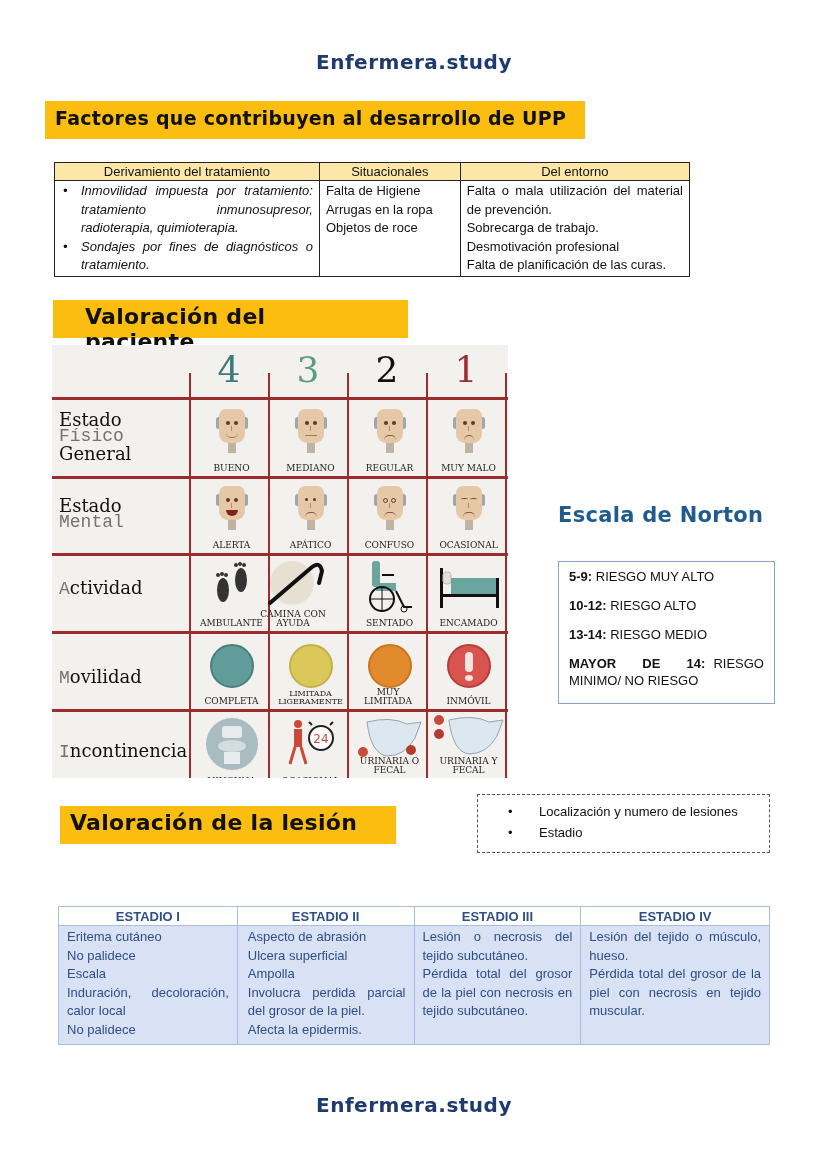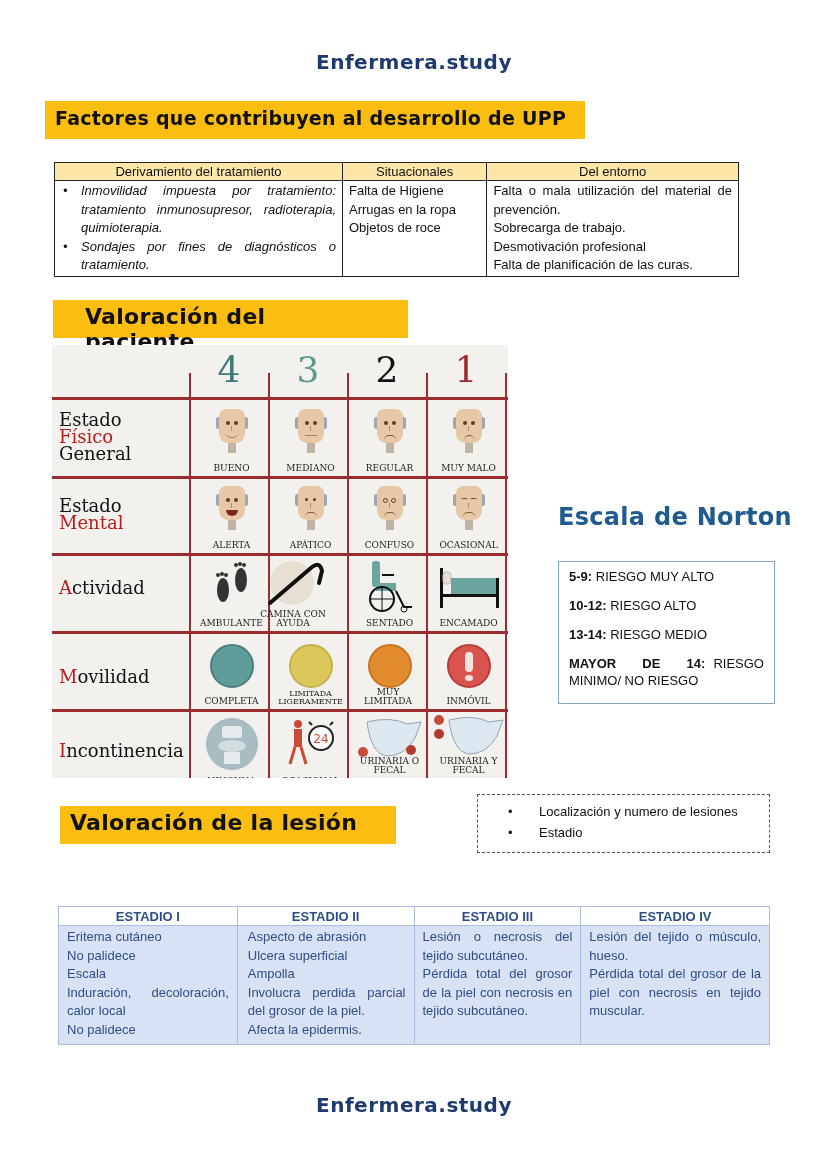--- a/index.html
+++ b/index.html
@@ -12,58 +12,58 @@
   .brand.top { top: 50px; }
   .brand.bottom { top: 1093px; }
 
   .banner { position: absolute; background: #fbbd0f; color: #111;
     font-family: "DejaVu Sans", sans-serif; font-weight: bold; letter-spacing: 0.3px; }
   .banner.factors { left: 45px; top: 101px; width: 540px; height: 38px; font-size: 19px; padding: 6px 10px; }
   .banner.paciente { left: 53px; top: 300px; width: 355px; height: 38px; font-size: 22px; padding: 4px 32px; }
   .banner.lesion { left: 60px; top: 806px; width: 336px; height: 38px; font-size: 22px; padding: 4px 10px; }
 
   
-  table.factors { position: absolute; left: 54px; top: 162px; width: 685px;
+  table.factors { position: absolute; left: 54px; top: 162px; width: 636px;
     border-collapse: collapse; font-family: "Liberation Sans", sans-serif; font-size: 13px; color: #111; }
   table.factors th { background: #fce6a8; font-weight: normal; border: 1px solid #222; padding: 1px 4px; height: 18px; }
   table.factors td { border-left: 1px solid #222; border-right: 1px solid #222; border-bottom: 1px solid #222;
     vertical-align: top; padding: 1px 6px; line-height: 18.5px; }
   table.factors ul { list-style: none; }
   table.factors ul li { position: relative; padding-left: 20px; text-align: justify; font-style: italic; }
   table.factors ul li::before { content: "•"; position: absolute; left: 2px; top: 0; }
   .lines div { white-space: nowrap; }
 
   
   .norton { position: absolute; left: 52px; top: 345px; width: 456px; height: 433px; background: #f3f1ed; overflow: hidden; }
   .nheader { position: relative; height: 52px; }
   .nheader .score { position: absolute; top: 4px; width: 78px; text-align: center;
     font-family: "DejaVu Serif", serif; font-size: 36px; }
   .nheader .tick { position: absolute; bottom: 0; width: 2px; height: 24px; background: #9b2d30; }
   .nrow { position: absolute; left: 0; width: 456px; border-top: 3px solid #9b2d30; }
   .nrow .label { position: absolute; left: 7px; font-family: "DejaVu Serif", serif; font-size: 18px; line-height: 17px; color: #111; }
-  .nrow .label .cap { color: #b91c1c; }
+  .nrow .label .cap { color: #737373; font-family: Liberation Mono, monospace; }
   .nrow .vline { position: absolute; top: 0; width: 2px; height: 100%; background: #9b2d30; }
   .cell { position: absolute; top: 0; width: 81px; height: 100%; border-radius: 29px; }
   .cell .cap-text { position: absolute; left: 0; right: 0; bottom: 3px; text-align: center;
     font-family: "DejaVu Serif", serif; font-size: 9px; line-height: 9px; color: #222; }
   .cell .ico { position: absolute; left: 50%; transform: translateX(-50%); }
 
   .face { top: 9px; width: 34px; height: 48px; }
   .face .head { position: absolute; left: 4px; top: 0; width: 26px; height: 34px; background: #e6c8a6; border-radius: 7px 7px 9px 9px; }
   .face .ear { position: absolute; top: 8px; width: 5px; height: 12px; background: #9ea7ad; border-radius: 3px; }
   .face .neck { position: absolute; left: 13px; top: 34px; width: 8px; height: 10px; background: #bfb3a3; }
   .face .eye { position: absolute; top: 12px; width: 4px; height: 4px; background: #5b3b2a; border-radius: 50%; }
   .face .nose { position: absolute; left: 16px; top: 17px; width: 1px; height: 5px; background: #b08a6a; }
   .face .mouth { position: absolute; left: 11px; top: 24px; width: 12px; height: 5px; }
 
   .circle { top: 10px; width: 44px; height: 44px; border-radius: 50%; }
 
   
   .norton-title { position: absolute; left: 558px; top: 503px; font-family: "DejaVu Sans", sans-serif;
-    font-weight: bold; font-size: 24px; color: #1f5b8f; letter-spacing: 0.3px; }
+    font-weight: bold; font-size: 21px; color: #1f5b8f; letter-spacing: 0.3px; }
   .norton-box { position: absolute; left: 558px; top: 561px; width: 217px; height: 143px;
     border: 1px solid #8aa5c9; padding: 6px 10px; font-family: "Liberation Sans", sans-serif; font-size: 13px; color: #111; }
   .norton-box p { margin-bottom: 12px; line-height: 17px; }
   .norton-box b { font-weight: bold; }
 
   
   .dash-box { position: absolute; left: 477px; top: 794px; width: 293px; height: 59px; border: 1px dashed #555;
     padding: 6px 0 0 30px; font-family: "Liberation Sans", sans-serif; font-size: 13px; }
   .dash-box li { list-style: none; position: relative; padding-left: 31px; line-height: 21px; }
   .dash-box li::before { content: "•"; position: absolute; left: 0; }

